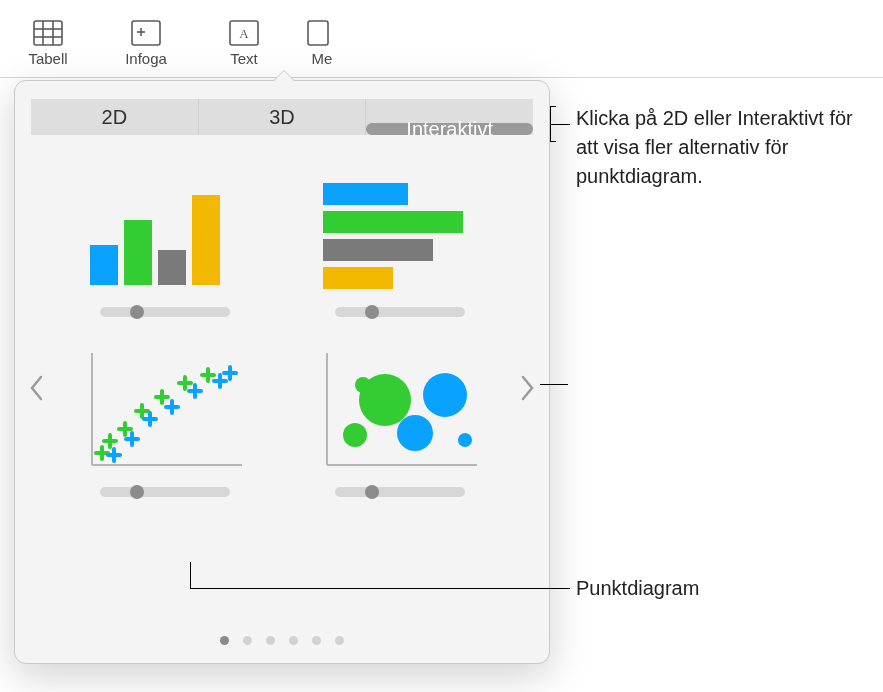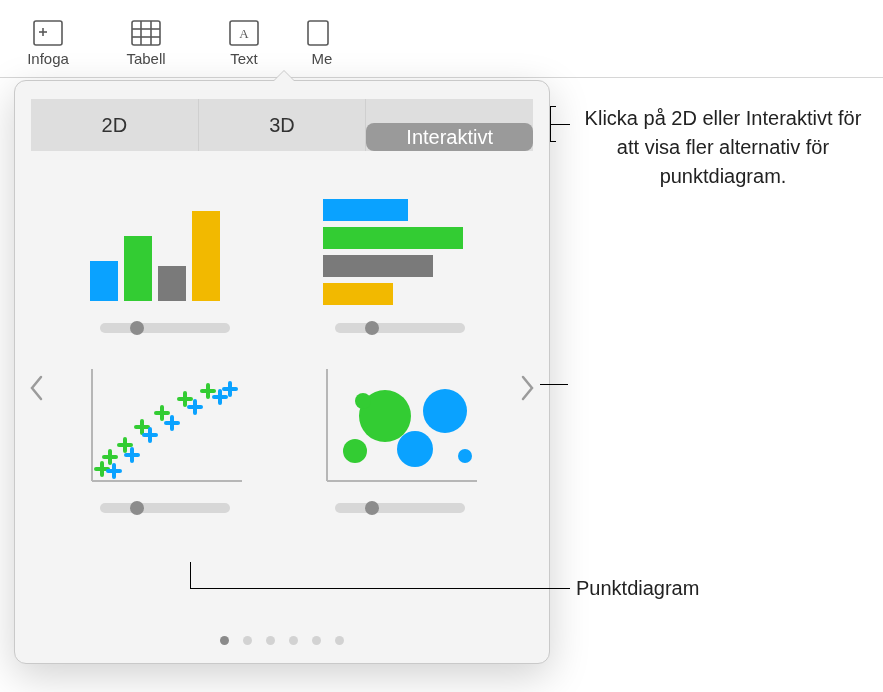--- a/index.html
+++ b/index.html
@@ -54,21 +54,21 @@
   border-left:11px solid transparent;
   border-right:11px solid transparent;
   border-bottom:11px solid #f4f4f4;
   filter: drop-shadow(0 -1px 0 #c9c9c9);
 }
 .seg {
   display:flex;
   background:#dedede;
   border-radius:0;
   overflow:hidden;
-  height:52px;
+  height:36px;
 }
 .seg-item{
   flex:1;
   display:flex;align-items:center;justify-content:center;
   font-size:20px;color:#323232;font-weight:500;
   border-right:1px solid #cfcfcf;
   cursor:pointer;
 }
 .seg-item:last-child{border-right:none;}
 .seg-item.active{background:#9a9a9a;color:#fff;border-radius:8px;margin-top:24px;}
@@ -98,50 +98,50 @@
   position:absolute;width:22px;height:34px;top:290px;
   color:#9b9b9b;cursor:pointer;display:flex;align-items:center;justify-content:center;
 }
 .nav-left{left:10px;}
 .nav-right{right:10px;}
 .dots{
   position:absolute;bottom:18px;left:0;right:0;display:flex;justify-content:center;gap:14px;
 }
 .dot{width:9px;height:9px;border-radius:50%;background:#d2d2d2;cursor:pointer;}
 .dot.active{background:#8a8a8a;}
-.annotations{position:absolute;left:560px;top:0;width:310px;height:100%;text-align:center;}
+.annotations{position:absolute;left:560px;top:0;width:310px;height:100%;}
 .ann{position:absolute;font-size:20px;line-height:1.45;color:#222;}
 .callout-line{position:absolute;background:#000;height:1px;}
 .callout-bracket{position:absolute;width:1px;background:#000;}
 </style>
 </head>
 <body>
 
 <div class="toolbar">
   <div class="tool">
     <span class="tool-icon">
       <svg width="30" height="26" viewBox="0 0 30 26" fill="none" stroke="currentColor" stroke-width="1.6">
           <rect x="1" y="1" width="28" height="24" rx="2"></rect>
-          <line x1="10" y1="8" x2="10" y2="16"></line>
-          <line x1="6" y1="12" x2="14" y2="12"></line>
-        </svg>
-    </span>
-    <span>Infoga</span>
-  </div>
-  <div class="tool">
-    <span class="tool-icon">
-      <svg width="30" height="26" viewBox="0 0 30 26" fill="none" stroke="currentColor" stroke-width="1.6">
-          <rect x="1" y="1" width="28" height="24" rx="2"></rect>
           <line x1="1" y1="9" x2="29" y2="9"></line>
           <line x1="1" y1="17" x2="29" y2="17"></line>
           <line x1="10" y1="1" x2="10" y2="25"></line>
           <line x1="20" y1="1" x2="20" y2="25"></line>
         </svg>
     </span>
     <span>Tabell</span>
+  </div>
+  <div class="tool">
+    <span class="tool-icon">
+      <svg width="30" height="26" viewBox="0 0 30 26" fill="none" stroke="currentColor" stroke-width="1.6">
+          <rect x="1" y="1" width="28" height="24" rx="2"></rect>
+          <line x1="10" y1="8" x2="10" y2="16"></line>
+          <line x1="6" y1="12" x2="14" y2="12"></line>
+        </svg>
+    </span>
+    <span>Infoga</span>
   </div>
   <div class="tool">
     <span class="tool-icon">
       <svg width="30" height="26" viewBox="0 0 30 26" fill="none" stroke="currentColor" stroke-width="1.6">
           <rect x="1" y="1" width="28" height="24" rx="2"></rect>
           <text x="15" y="18" font-size="13" text-anchor="middle" fill="currentColor" stroke="none" font-family="serif">A</text>
         </svg>
     </span>
     <span>Text</span>
   </div>

